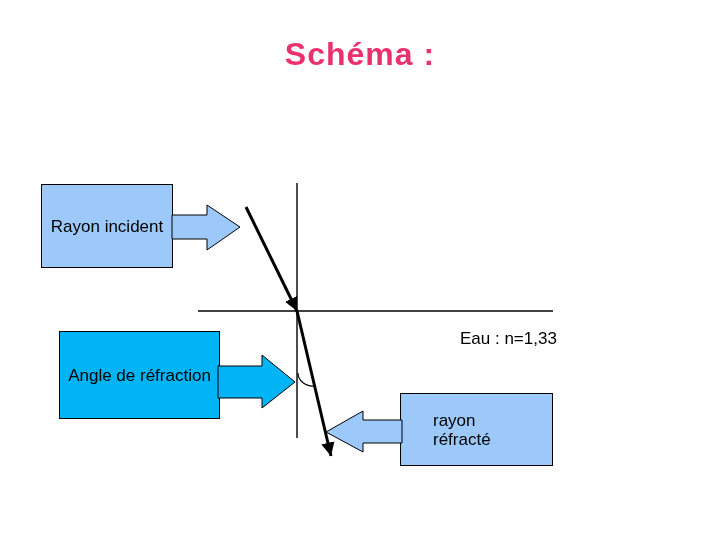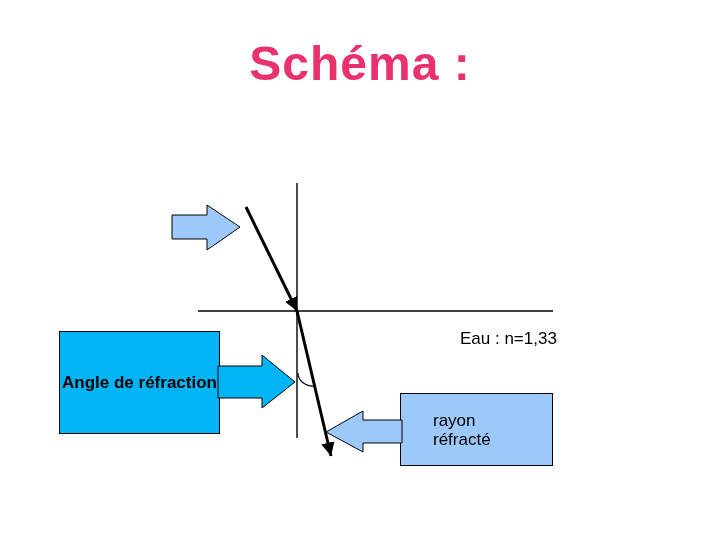--- a/index.html
+++ b/index.html
@@ -8,39 +8,39 @@
     width:720px;height:540px;
     background:#fff;
     overflow:hidden;
     font-family:"Liberation Sans", sans-serif;
     color:#000;
   }
   .slide-title{
     position:absolute;
     left:0;right:0;top:36px;
     text-align:center;
-    font-size:48px;
+    font-size:32px;
     font-weight:bold;
     letter-spacing:1px;
     color:var(--title_pink,#E8316D);
   }
   .callout{
     position:absolute;
     border:1px solid #000;
     box-sizing:border-box;
     display:flex;
     align-items:center;
     justify-content:center;
     font-size:17px;
     line-height:19px;
   }
   .callout.light{ background:var(--light_blue,#9CC9FA); }
   .callout.cyan{ background:var(--cyan_blue,#00B4F5); }
   .box-rayon-incident{ left:41px; top:184px; width:132px; height:84px; }
-  .box-angle-refraction{ left:59px; top:331px; width:161px; height:103px;font-weight:bold; }
+  .box-angle-refraction{ left:59px; top:331px; width:161px; height:88px; }
   .box-rayon-refracte{
     left:400px; top:393px; width:153px; height:73px;
     justify-content:flex-start;
     padding-left:32px;
     text-align:left;
   }
   .free-label{
     position:absolute;
     font-size:17px;
     line-height:22px;
@@ -59,20 +59,23 @@
   .block-arrow-light{ fill:var(--light_blue,#9CC9FA); stroke:#000; stroke-width:1; }
   .block-arrow-cyan{ fill:var(--cyan_blue,#00B4F5); stroke:#000; stroke-width:1; }
 </style>
 </head>
 <body>
 
 <div class="canvas">
 
   <div class="slide-title">Schéma :</div>
 
+  <div class="callout light box-rayon-incident">
+    <span>Rayon incident</span>
+  </div>
 
   <div class="callout cyan box-angle-refraction">
     <span>Angle de réfraction</span>
   </div>
 
   <div class="callout light box-rayon-refracte">
     <span>
       <span style="display:block">rayon</span>
       <span style="display:block">réfracté</span>
     </span>

